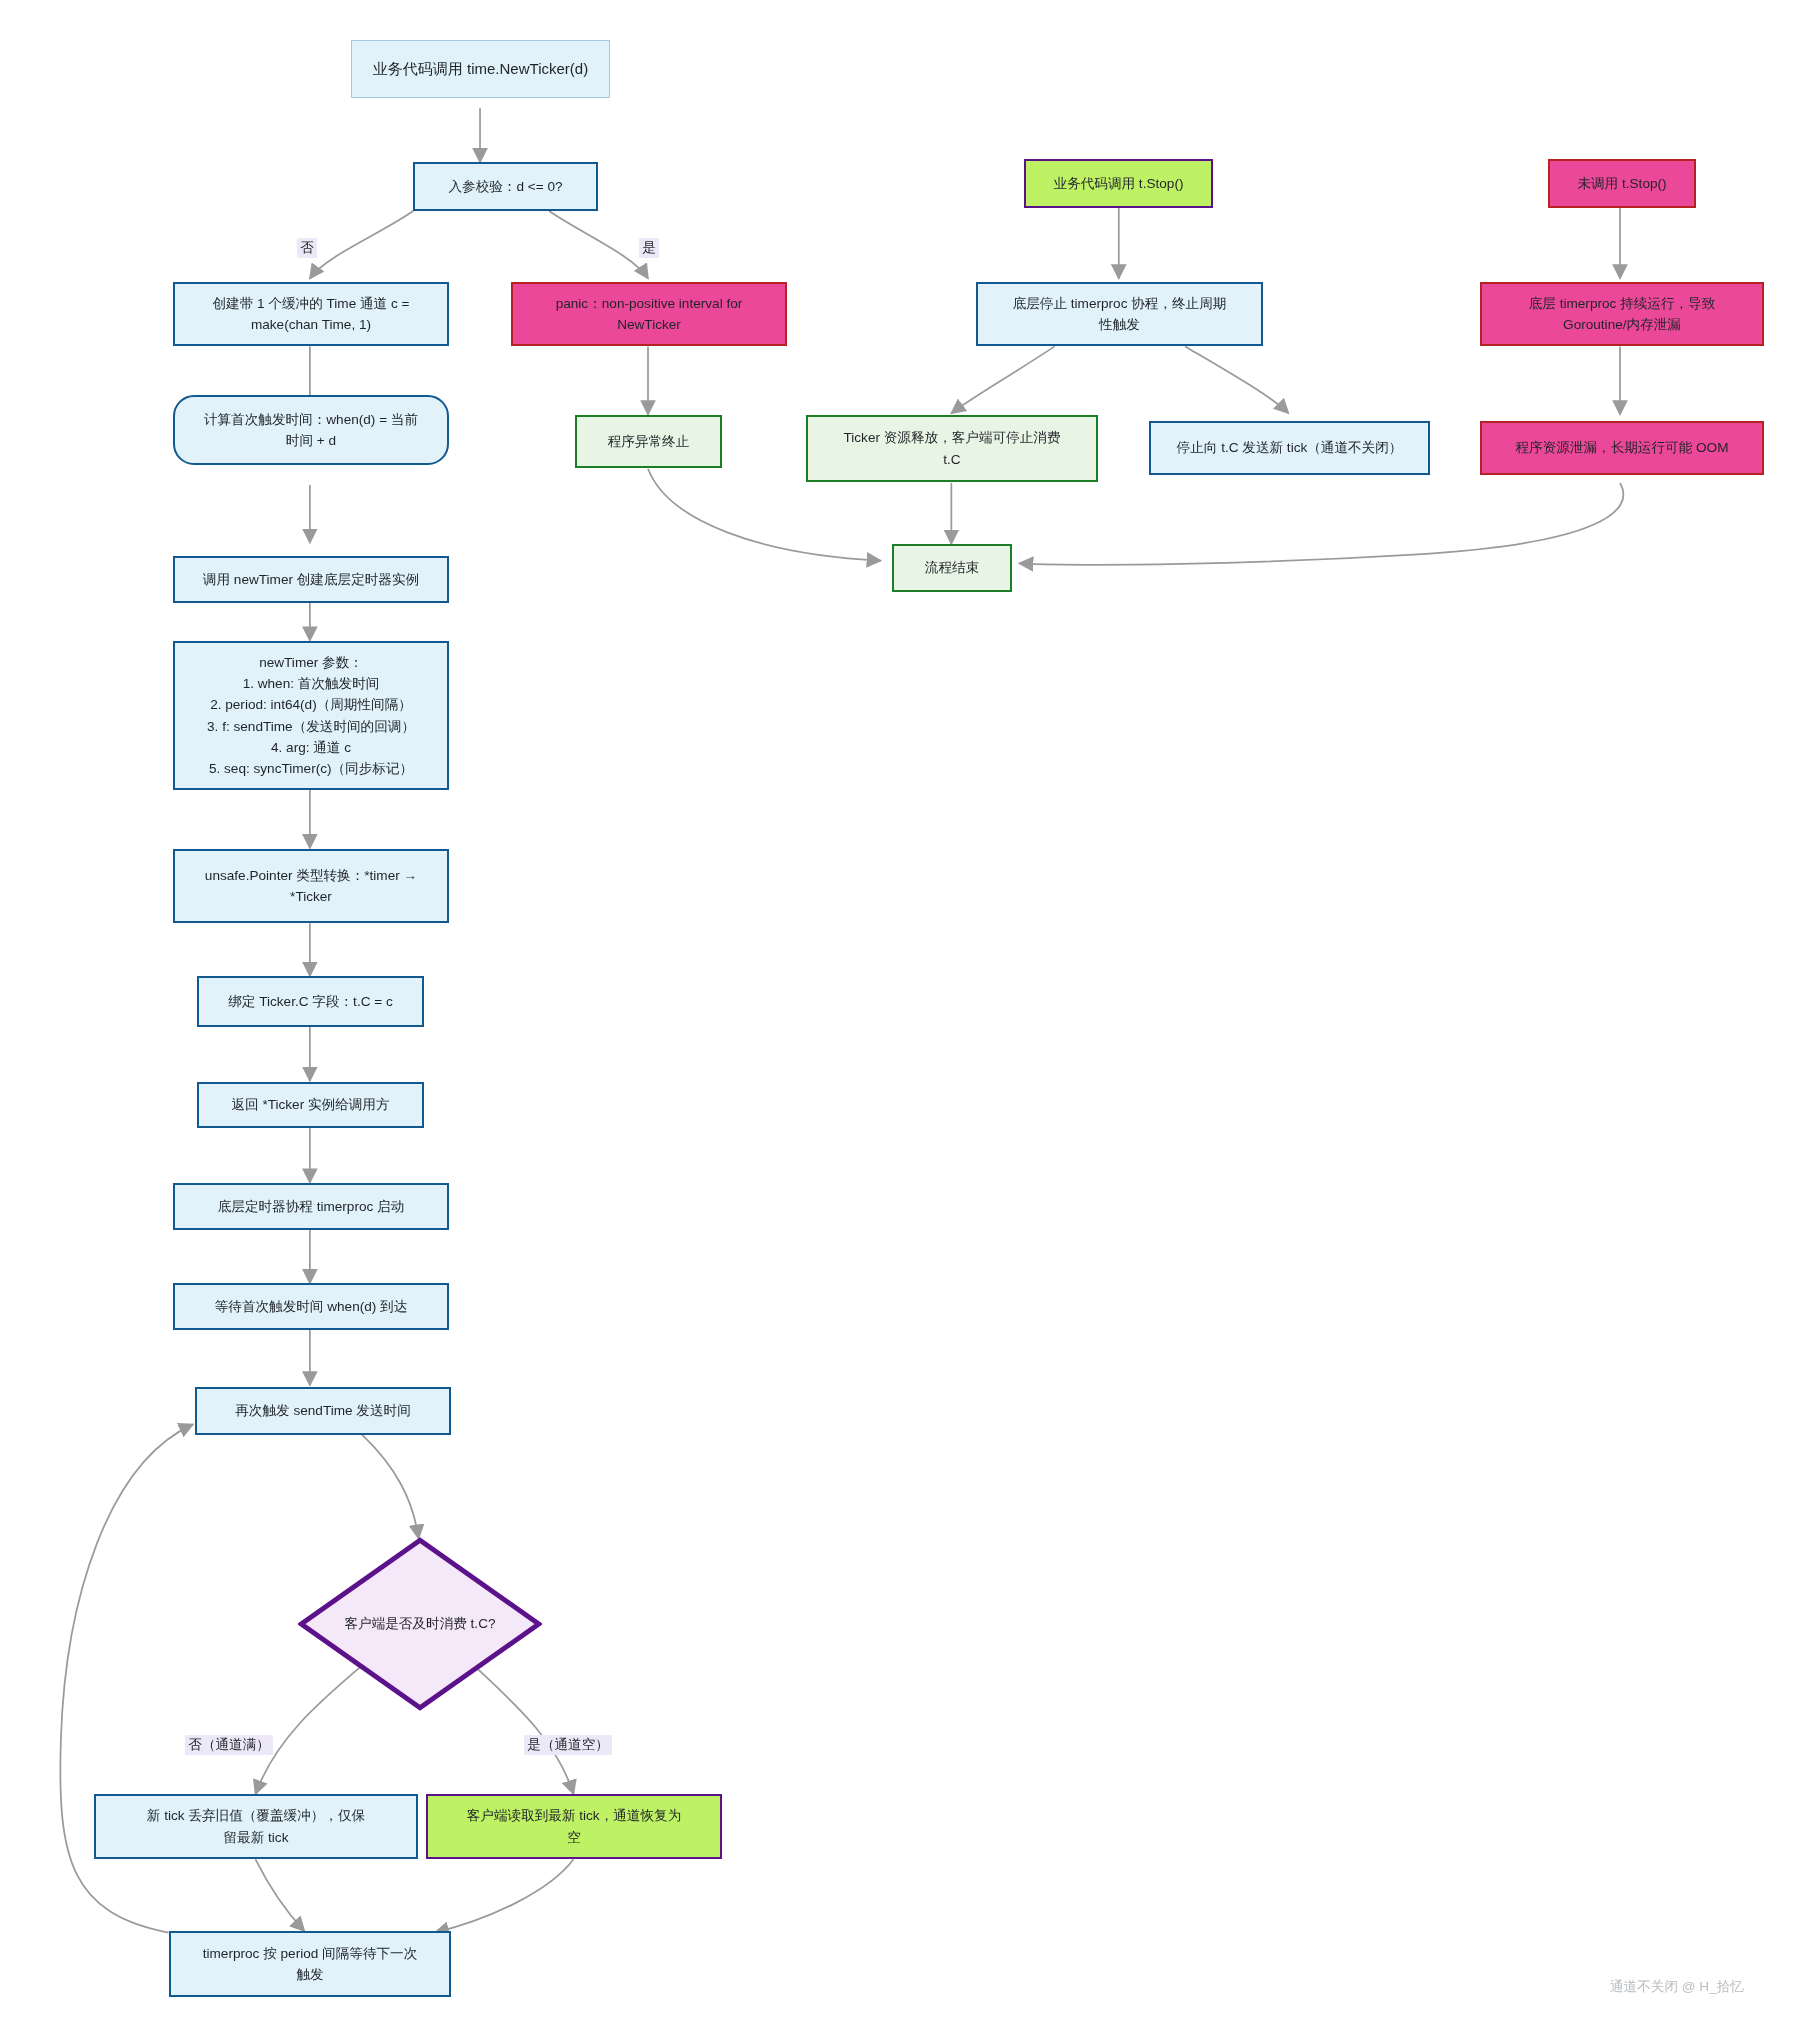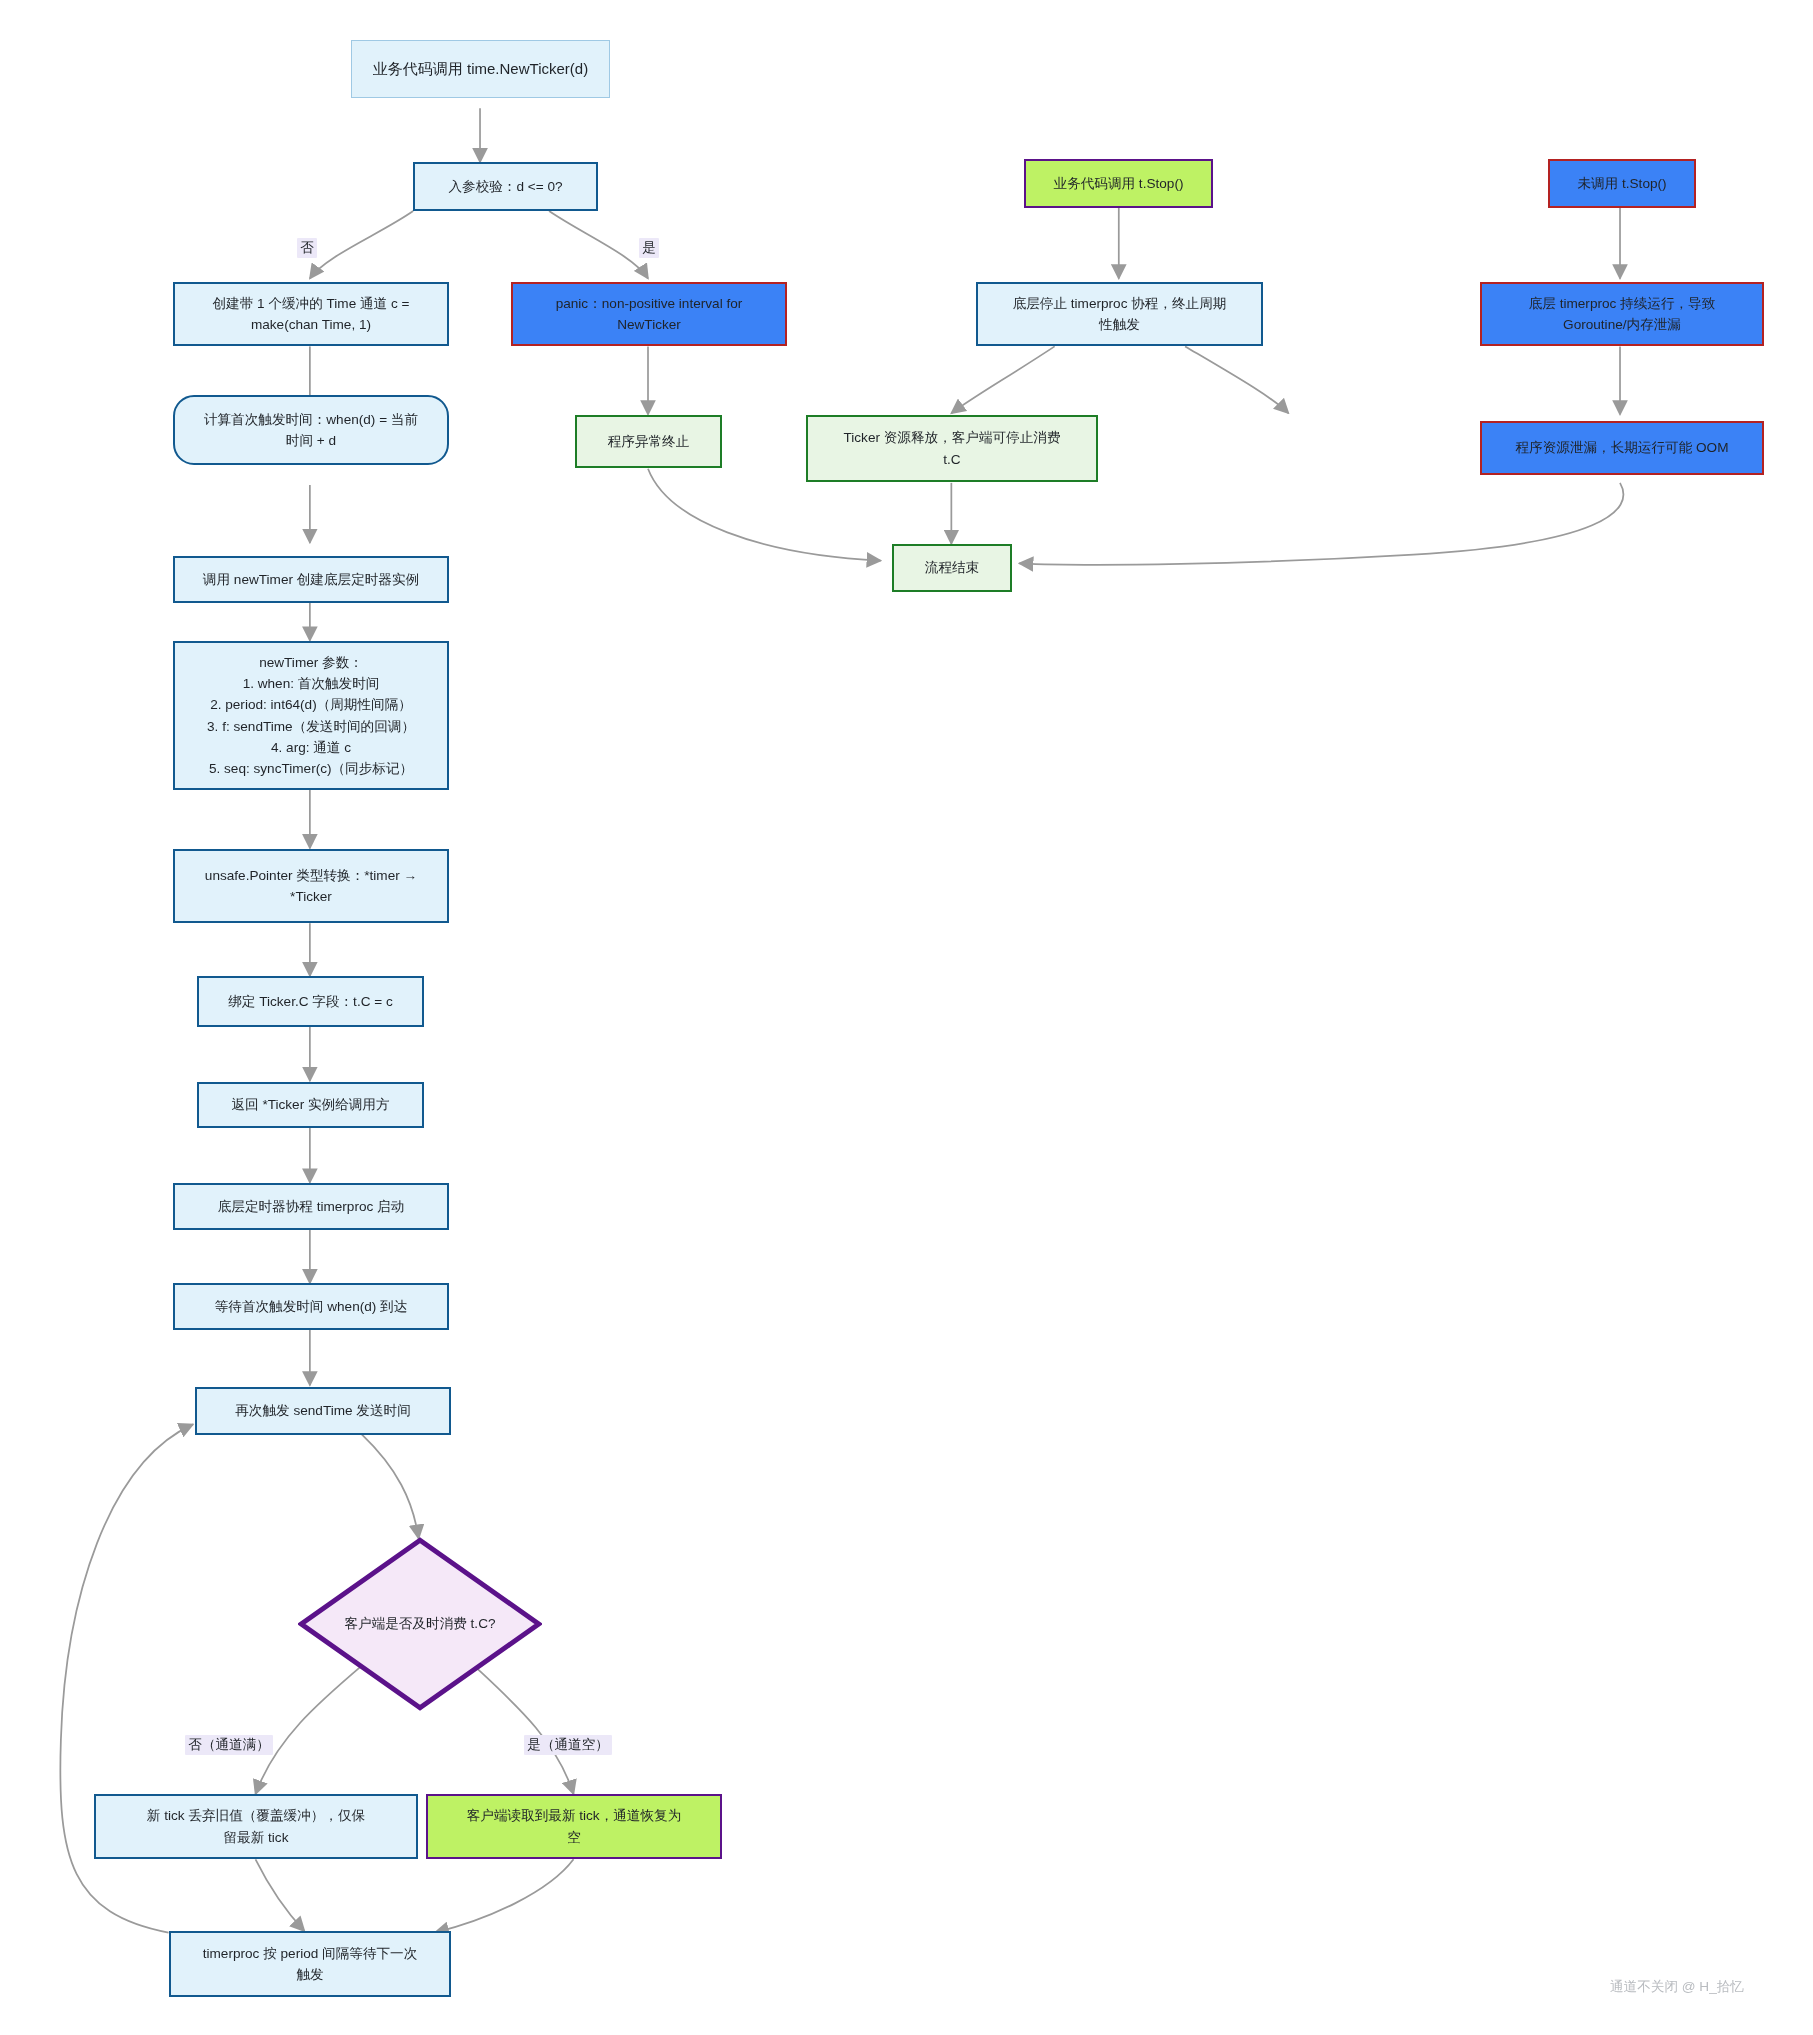--- a/index.html
+++ b/index.html
@@ -3,21 +3,21 @@
 <meta charset="utf-8">
 <style>
   html,body{margin:0;padding:0;background:#ffffff;}
   body{font-family:"Liberation Sans","DejaVu Sans",sans-serif;}
   #canvas{position:relative;width:1813px;height:2035px;background:#ffffff;overflow:hidden;}
   svg.edges{position:absolute;left:0;top:0;width:1813px;height:2035px;pointer-events:none;}
   .node{position:absolute;box-sizing:border-box;display:flex;align-items:center;justify-content:center;text-align:center;line-height:1.55;white-space:pre-line;}
   
   .n-blue{background:#e1f2fb;border:2.7px solid #11598f;color:#1f2328;}
   .n-blue-soft{background:#e1f2fb;border:1.6px solid #9fc9e4;color:#1f2328;}
-  .n-red{background:#3b82f6;border:2.7px solid #b42222;color:#1f2328;}
+  .n-red{background:#ec4899;border:2.7px solid #b42222;color:#1f2328;}
   .n-green{background:#e8f5e4;border:2.7px solid #1d7d26;color:#1f2328;}
   .n-purple{background:#bef264;border:2.7px solid #5b128a;color:#1f2328;}
   .diamond{position:absolute;display:flex;align-items:center;justify-content:center;}
   .diamond .dshape{position:absolute;left:0;top:0;width:100%;height:100%;}
   .diamond .dlabel{position:relative;z-index:2;text-align:center;color:#1f2328;}
   .elabel{position:absolute;background:#ece8f8;color:#1f2328;padding:1.1px 3.3px;border-radius:1.1px;white-space:nowrap;}
   .watermark{position:absolute;color:#b9bcc0;white-space:nowrap;}
 </style>
 </head>
 <body>
@@ -142,20 +142,21 @@
 触发</div>
 
   <div class="node n-purple" style="left:1024px;top:159px;width:189px;height:49px;font-size:13.6px;">业务代码调用 t.Stop()</div>
 
   <div class="node n-blue" style="left:976px;top:282px;width:287px;height:64px;font-size:13.6px;">底层停止 timerproc 协程，终止周期
 性触发</div>
 
   <div class="node n-green" style="left:806px;top:415px;width:292px;height:67px;font-size:13.6px;">Ticker 资源释放，客户端可停止消费
 t.C</div>
 
+  <div class="node n-blue" style="left:1149px;top:421px;width:281px;height:54px;font-size:13.6px;">停止向 t.C 发送新 tick（通道不关闭）</div>
 
   <div class="node n-red" style="left:1548px;top:159px;width:148px;height:49px;font-size:13.6px;">未调用 t.Stop()</div>
 
   <div class="node n-red" style="left:1480px;top:282px;width:284px;height:64px;font-size:13.6px;">底层 timerproc 持续运行，导致
 Goroutine/内存泄漏</div>
 
   <div class="node n-red" style="left:1480px;top:421px;width:284px;height:54px;font-size:13.6px;">程序资源泄漏，长期运行可能 OOM</div>
 
   <div class="node n-green" style="left:892px;top:544px;width:120px;height:48px;font-size:13.6px;">流程结束</div>
 

